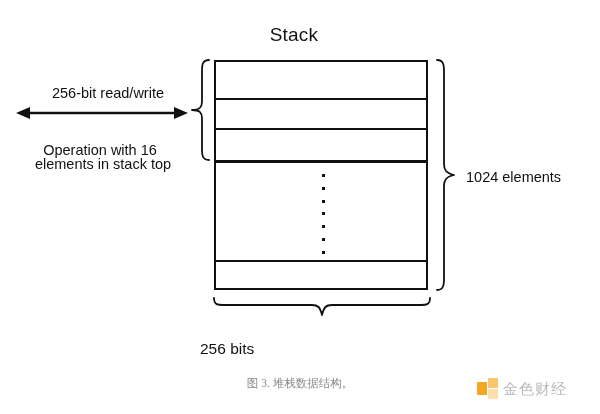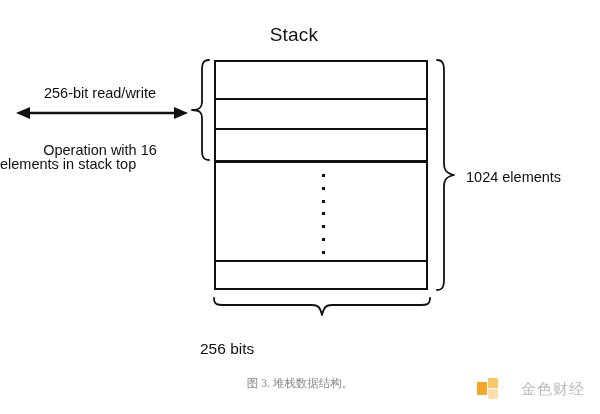--- a/index.html
+++ b/index.html
@@ -48,30 +48,30 @@
     justify-content:space-between;align-items:center;
   }
   #ellipsis-dots i{
     display:block;width:3px;height:3px;background:#111;
   }
 
   
   #rw-arrow{left:16px;top:105px;width:172px;height:16px;}
 
   #label-read-write{
-    left:0;top:85px;width:200px;text-align:center;
+    left:0;top:85px;width:216px;text-align:center;
     font-size:14.5px;
   }
   #label-operation-1{
     left:0;top:126px;width:200px;text-align:center;
     font-size:14.5px;
     margin-top:16px;
   }
   #label-operation-2{
-    left:0;top:156px;width:206px;
+    left:0;top:156px;width:206px;text-align:center;
     font-size:14.5px;
   }
 
   
   #brace-left{left:188px;top:58px;width:24px;height:104px;}
   #brace-right{left:434px;top:58px;width:26px;height:234px;}
   #brace-bottom{left:212px;top:296px;width:220px;height:24px;}
 
   #label-1024{
     left:466px;top:169px;
@@ -86,21 +86,21 @@
   
   #figure-caption{
     left:0;top:376px;width:600px;text-align:center;
     font-size:11.5px;color:#8a8a8a;
     font-family:Liberation Serif, serif;
   }
 
   
   #watermark{
     left:477px;top:378px;
-    display:flex;align-items:center;gap:22px;
+    display:flex;align-items:center;gap:4px;
   }
   #watermark-mark{
     width:22px;height:22px;position:relative;
   }
   #watermark-mark .sq-a{
     position:absolute;left:0;top:4px;width:10px;height:13px;
     background:#f5a623;border-radius:1px;
   }
   #watermark-mark .sq-b{
     position:absolute;left:11px;top:0;width:10px;height:10px;

